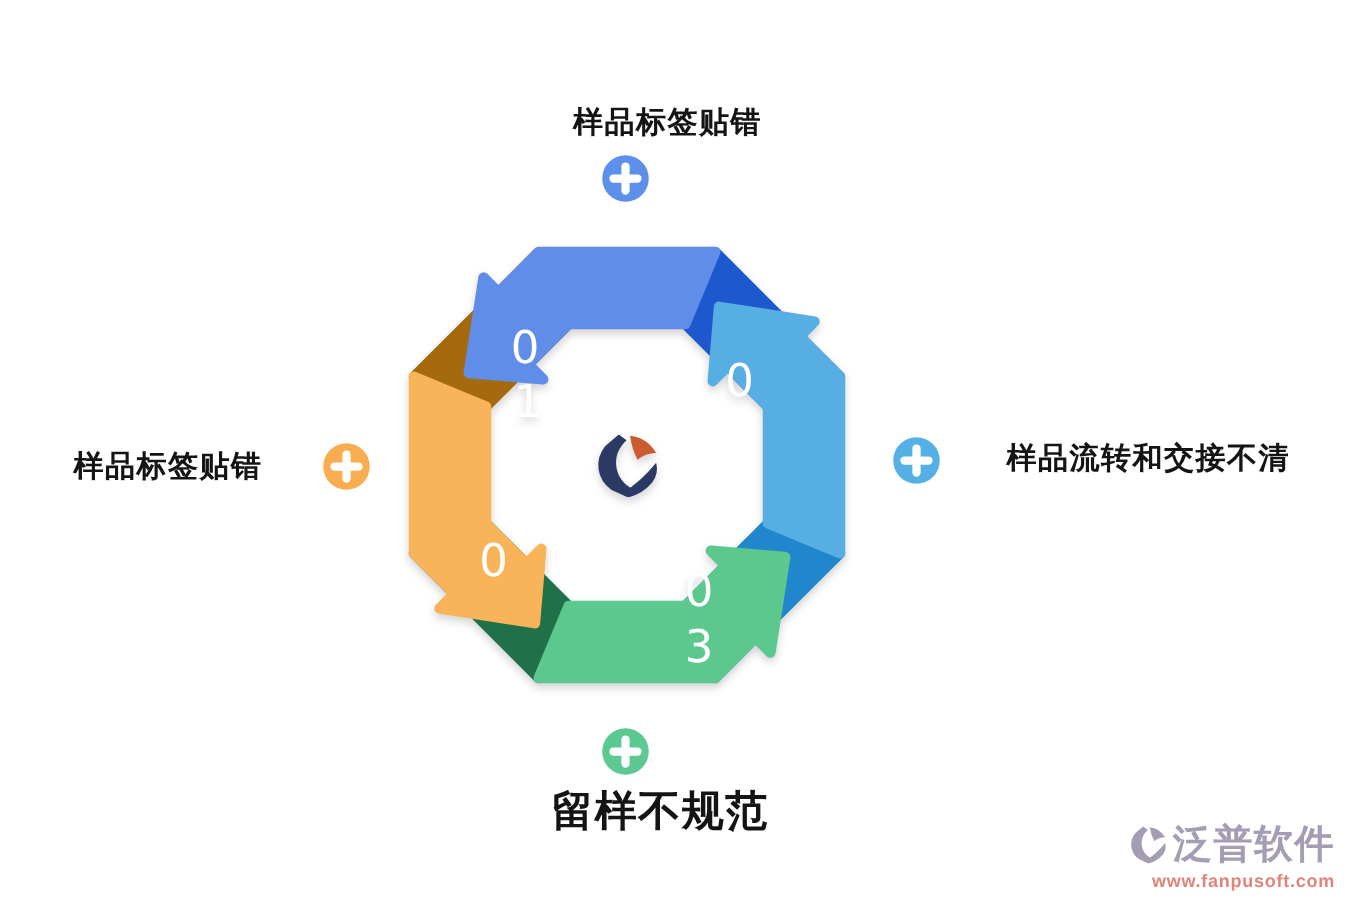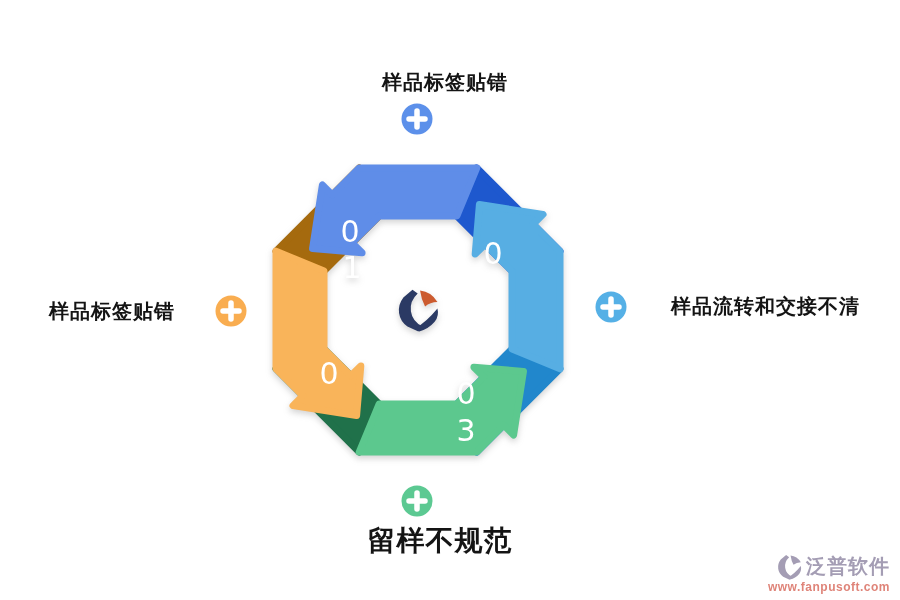--- a/index.html
+++ b/index.html
@@ -19,21 +19,21 @@
   #plus-top{left:401px;top:103px;}
   #plus-right{left:595px;top:291px;}
   #plus-bottom{left:401px;top:485px;}
   #plus-left{left:215px;top:295px;}
   #cycle-svg{position:absolute;left:270px;top:162px;filter:drop-shadow(0 3px 3px rgba(110,110,110,.30));}
   #cycle-svg text{font-family:"DejaVu Sans","Liberation Sans",sans-serif;font-size:30px;fill:#ffffff;}
   .logo-navy{fill:#2B3A64;}
   .logo-flame{fill:#CC5B2F;}
   #watermark{position:absolute;right:10px;bottom:6px;text-align:right;}
   #watermark .row{display:flex;align-items:center;justify-content:flex-end;gap:3px;}
-  #wm-brand{font-size:20px;font-weight:700;letter-spacing:1px;}
+  #wm-brand{font-size:26px;font-weight:700;letter-spacing:1px;}
   #wm-url{font-size:12px;font-weight:700;letter-spacing:.5px;margin-top:0px;}
 </style>
 </head>
 <body>
 
 <div id="stage">
 
   <svg id="cycle-svg" width="296" height="296" viewBox="0 0 296 296">
 
     <g>

